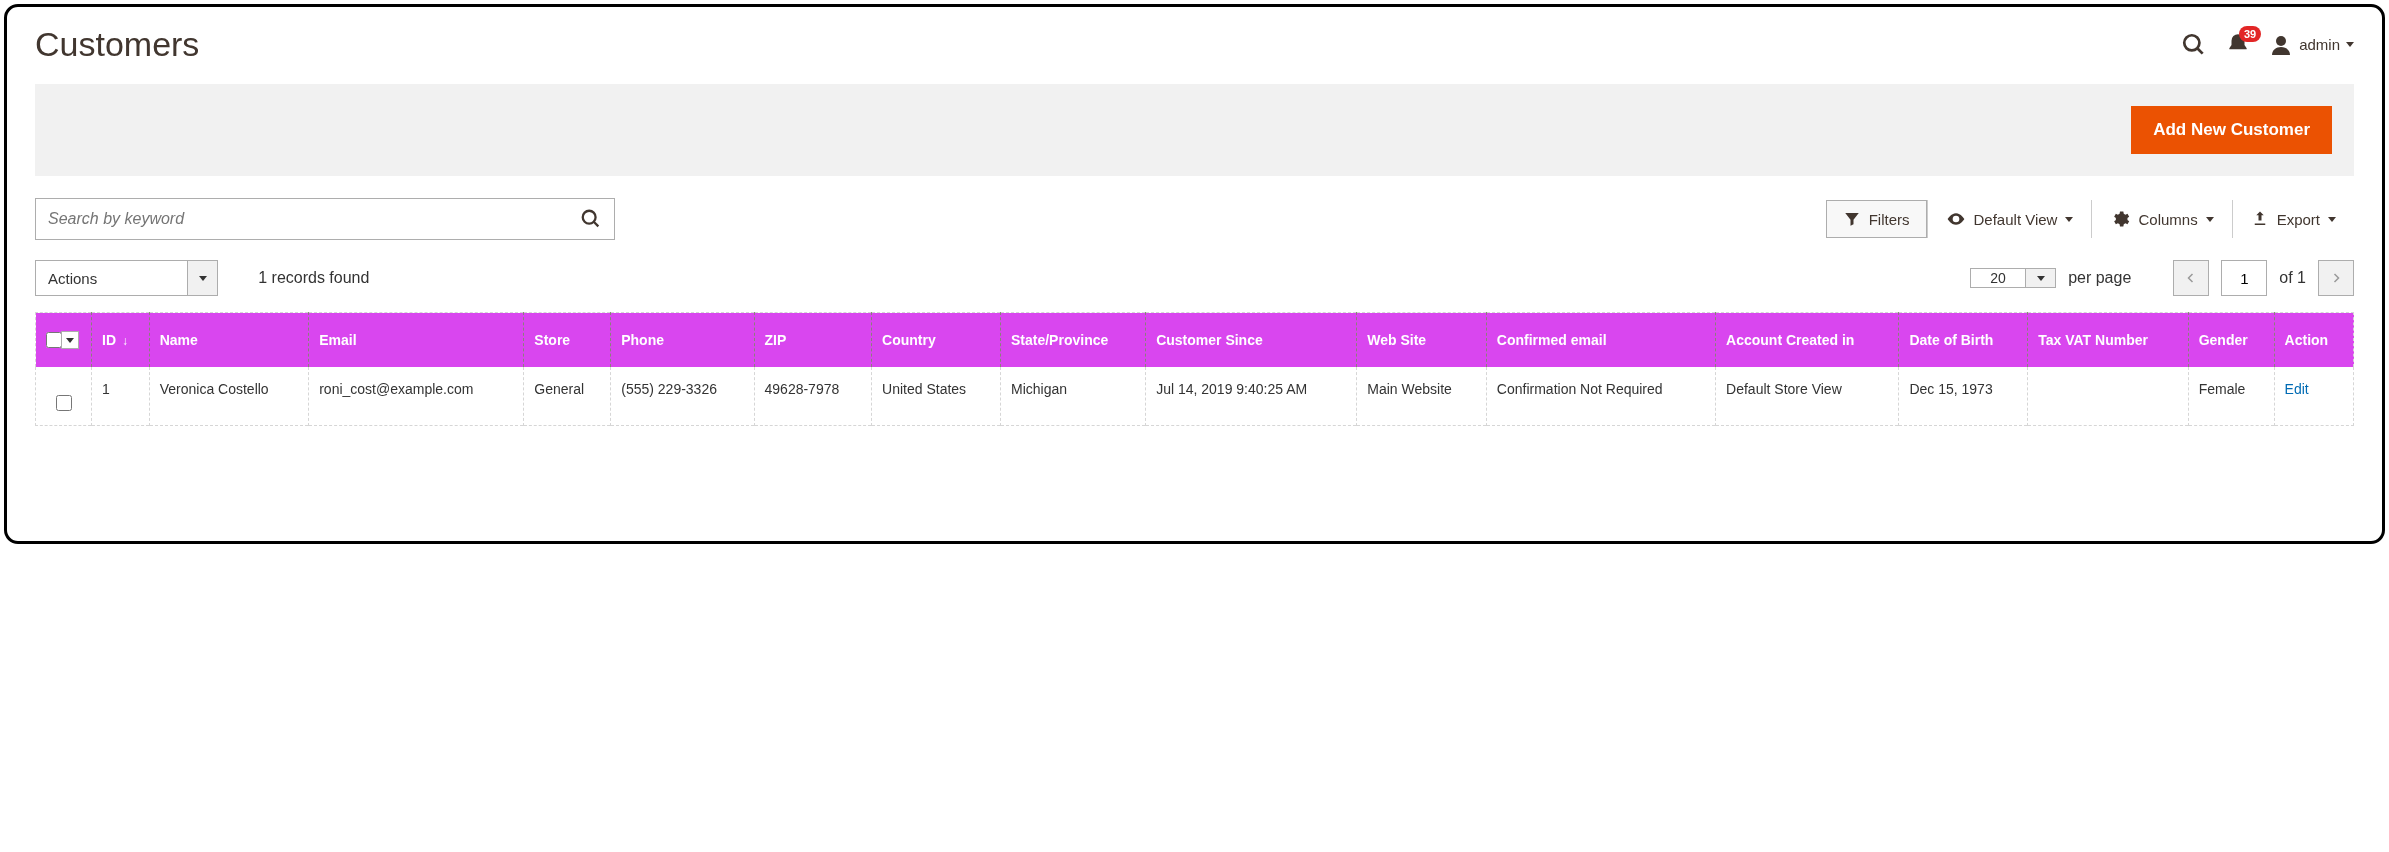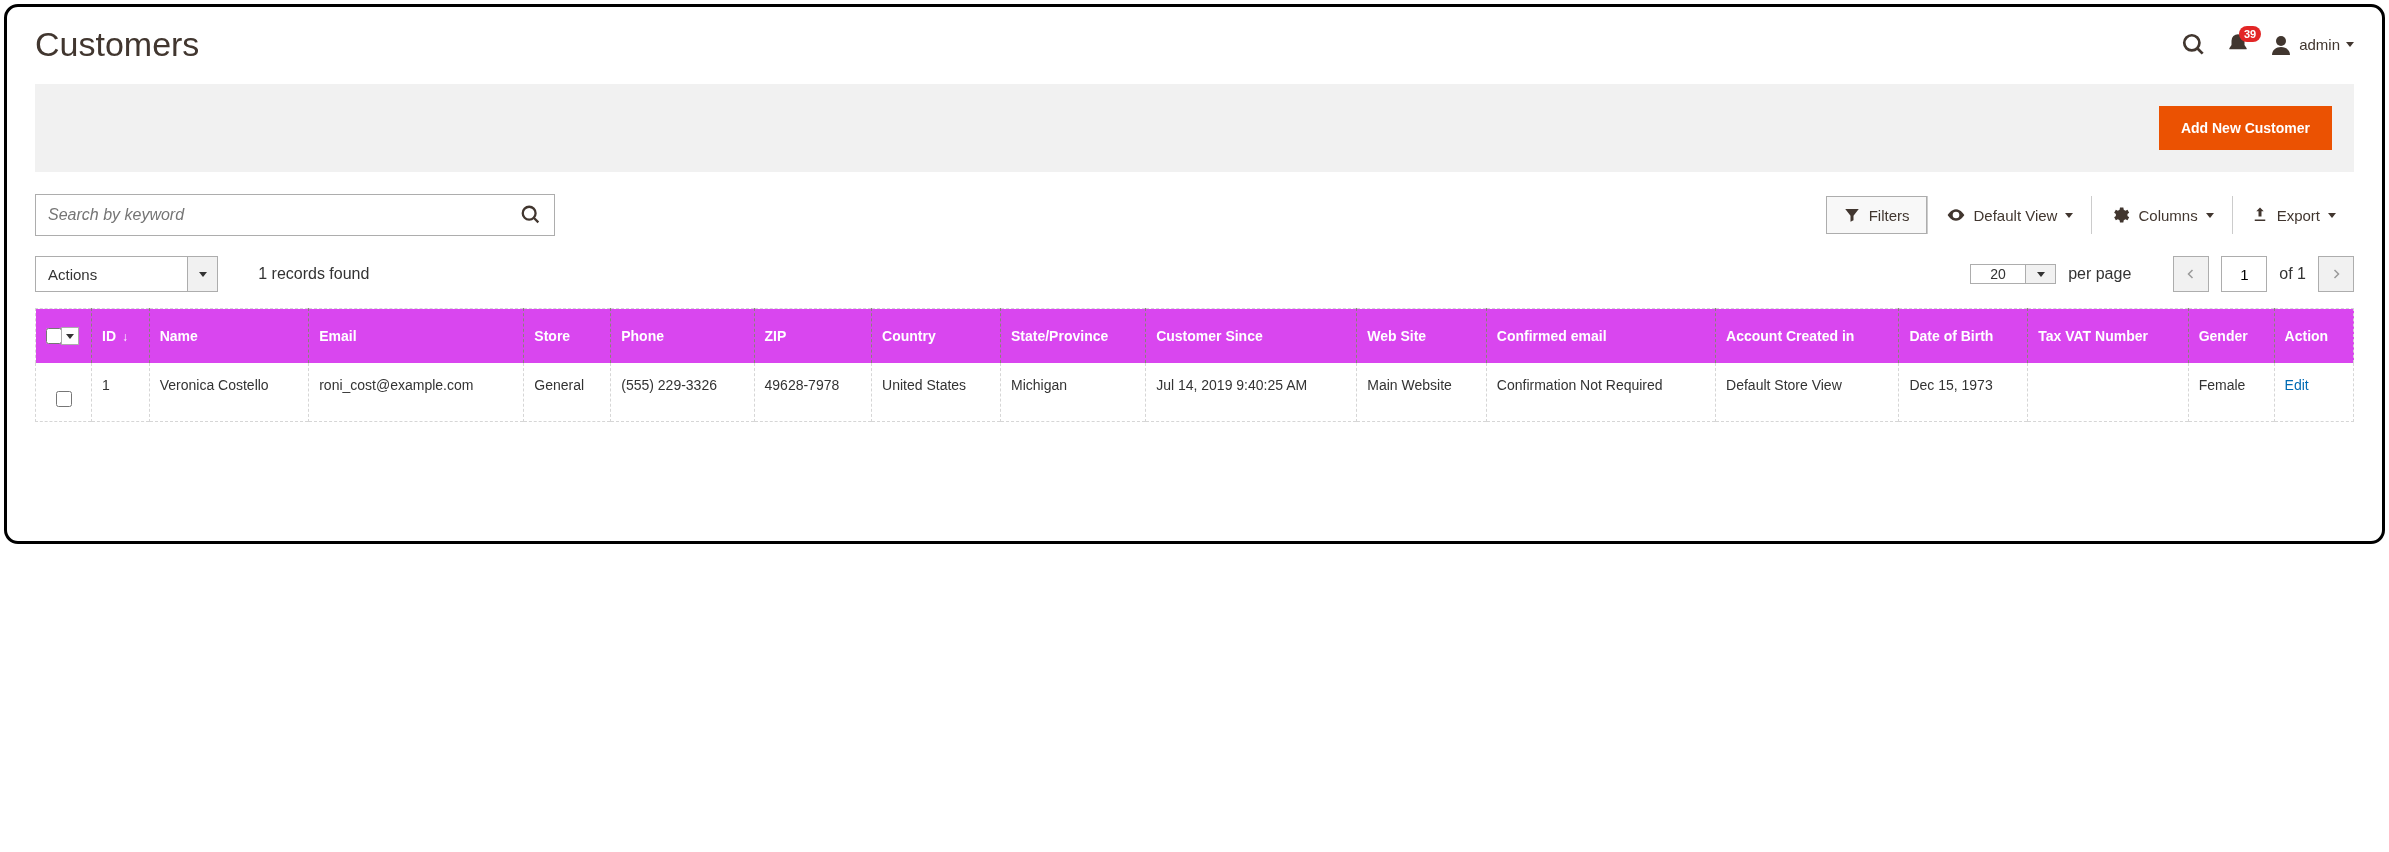--- a/index.html
+++ b/index.html
@@ -64,38 +64,38 @@
     background: #f1f1f1;
     padding: 22px 22px;
     margin: 8px 0 22px 0;
     display: flex;
     justify-content: flex-end;
   }
   .primary-btn {
     background: #eb5202;
     color: #fff;
     border: none;
-    font-size: 14px;
+    font-size: 17px;
     font-weight: 600;
     padding: 14px 22px;
     cursor: pointer;
   }
   .controls-row {
     display: flex;
     justify-content: space-between;
     align-items: center;
     margin-bottom: 20px;
     flex-wrap: wrap;
     gap: 14px;
   }
   .search-box {
     display: flex;
     align-items: center;
     border: 1px solid #adadad;
-    width: 520px;
+    width: 580px;
     height: 42px;
   }
   .search-box input {
     flex: 1;
     border: none;
     outline: none;
     font-size: 16px;
     font-style: italic;
     padding: 0 12px;
     color: #666;

